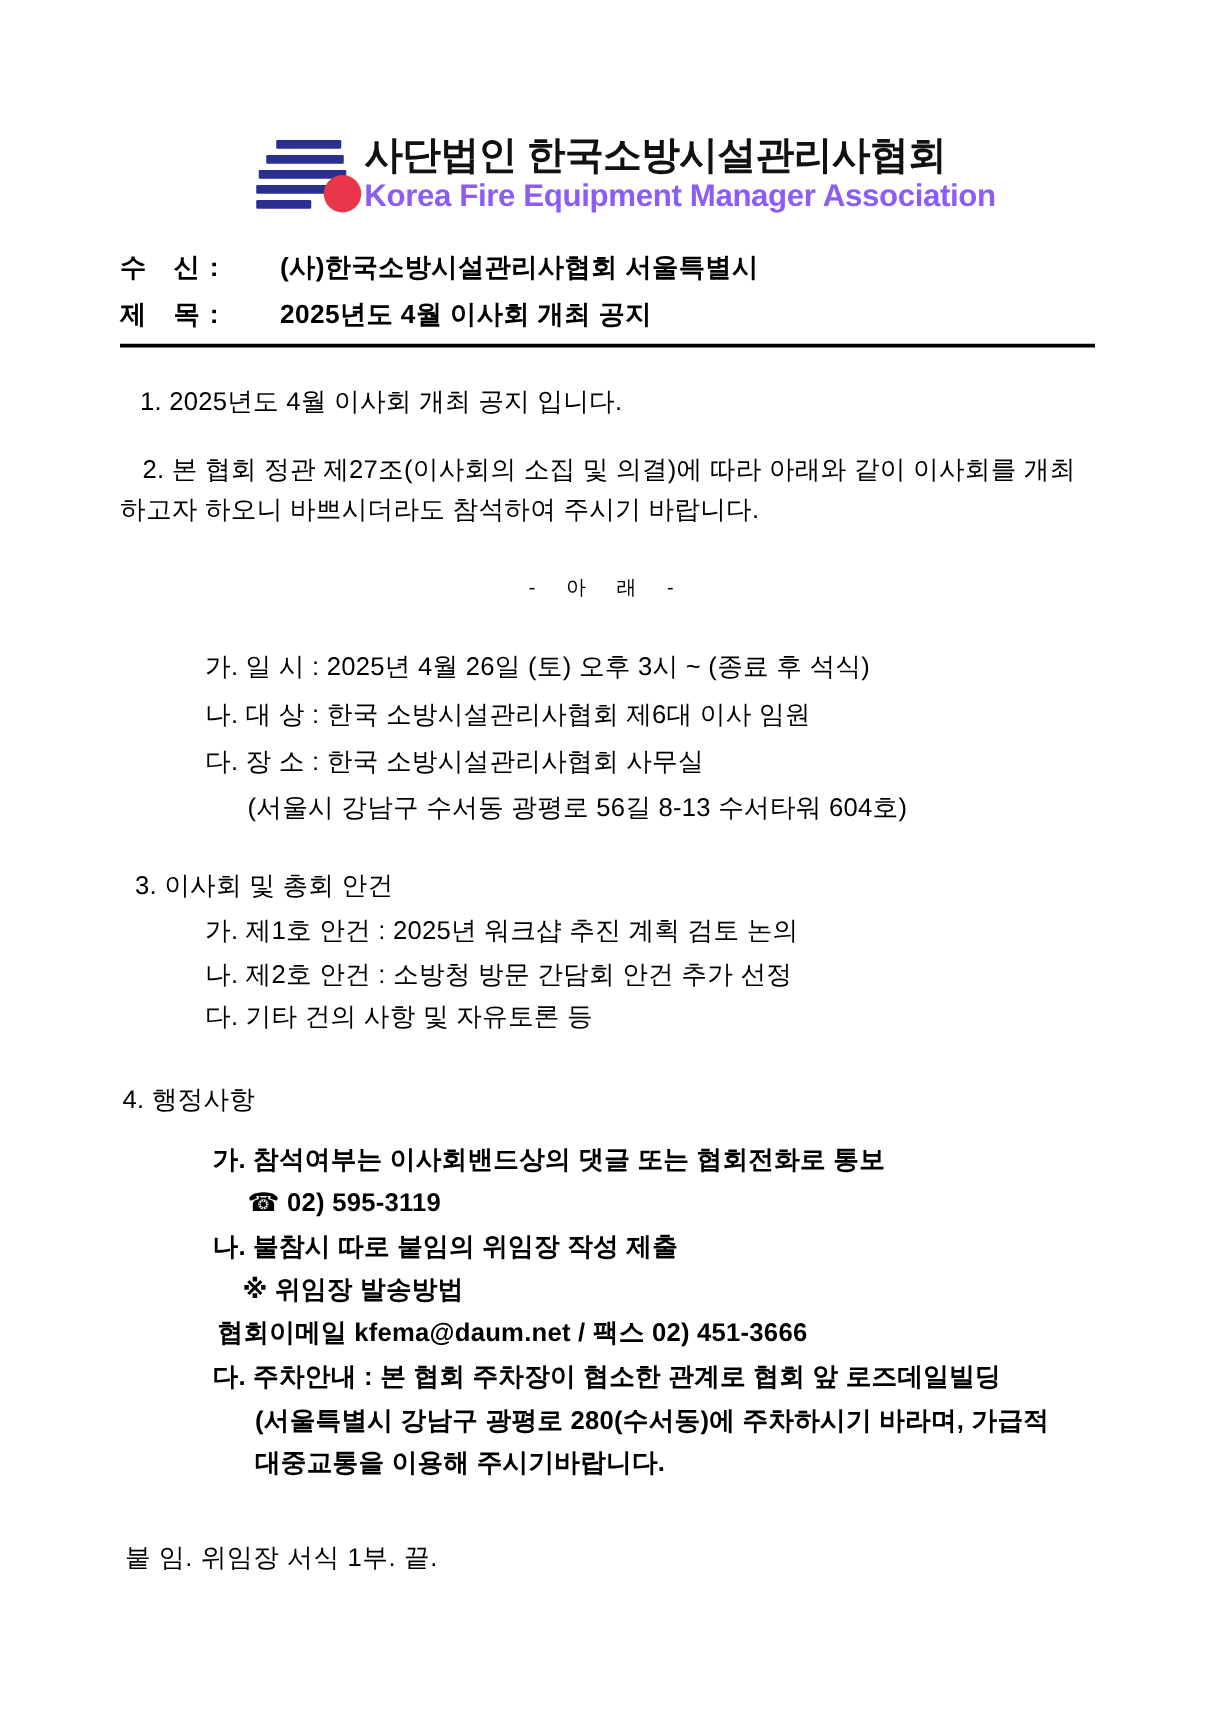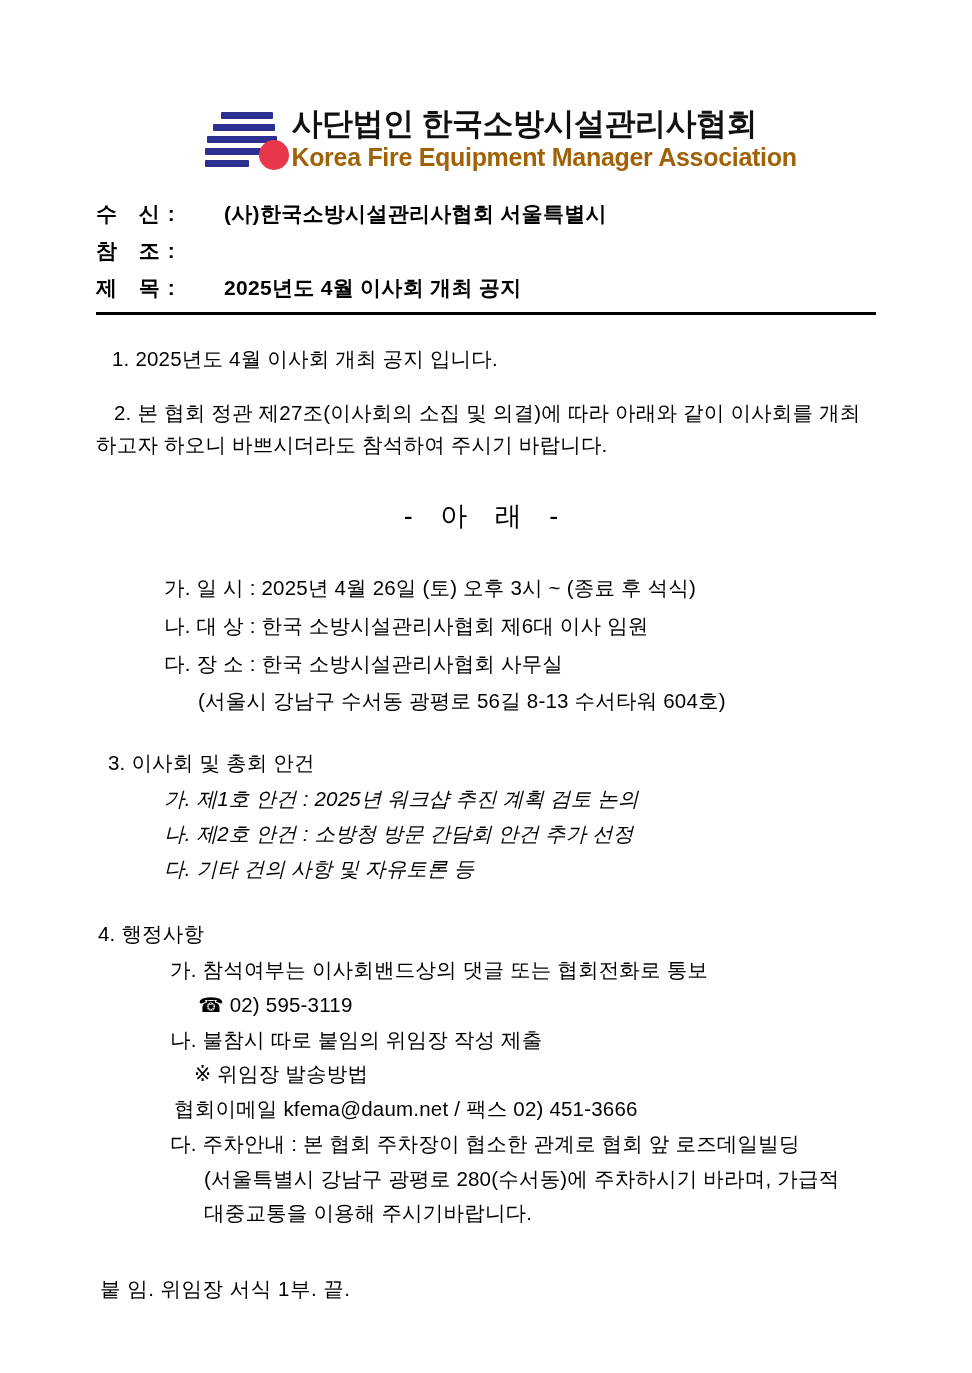--- a/index.html
+++ b/index.html
@@ -71,21 +71,21 @@
     font-size: 31px;
     font-weight: bold;
     letter-spacing: -0.5px;
     color: #111111;
     white-space: nowrap;
   }
   .logo-en {
     font-size: 25px;
     font-weight: bold;
     letter-spacing: -0.3px;
-    color: #a16207;
+    color: #8b5cf6;
     white-space: nowrap;
     margin-top: 3px;
   }
 
   
   .fields {
     margin: 30px 96px 0 96px;
     font-size: 21px;
   }
   .field-row {
@@ -128,21 +128,21 @@
     padding-left: 0px;
     text-align: justify;
     text-justify: inter-character;
   }
   .para-justify .first-line-indent { padding-left: 18px; }
 
   .center-dash {
     margin-top: 36px;
     text-align: center;
     letter-spacing: 10px;
-    font-size: 27px;
+    font-size: 16px;
   }
 
   .list-block {
     margin-top: 34px;
     padding-left: 68px;
   }
   .list-block .li {
     margin-bottom: 6px;
   }
   .sub-line {
@@ -152,25 +152,25 @@
   .section {
     margin-top: 30px;
   }
   .section > .sec-title {
     padding-left: 12px;
   }
   .section .items {
     padding-left: 68px;
     margin-top: 4px;
   }
-  .section .items .li { margin-bottom: 3px; font-style: italic; }
+  .section .items .li { margin-bottom: 3px; }
 
   .section2 { margin-top: 34px; }
   .section2 > .sec-title { padding-left: 2px; }
-  .section2 .items { padding-left: 74px; margin-top: 4px; }
+  .section2 .items { padding-left: 74px; margin-top: 16px; font-weight: bold; }
   .section2 .items .li { margin-bottom: 3px; }
   .phone-line { padding-left: 28px; }
   .note-line { padding-left: 24px; }
   .email-line { padding-left: 4px; }
   .park-cont { padding-left: 34px; }
 
   .closing {
     margin-top: 44px;
     padding-left: 4px;
     font-size: 20.5px;
@@ -196,24 +196,20 @@
     <div class="logo-text">
       <div class="logo-kr">사단법인 한국소방시설관리사협회</div>
       <div class="logo-en">Korea Fire Equipment Manager Association</div>
     </div>
   </div>
 
   <div class="fields">
     <div class="field-row">
       <div class="field-label">수  신:</div>
       <div class="field-value">(사)한국소방시설관리사협회 서울특별시</div>
-    </div>
-    <div class="field-row">
-      <div class="field-label">참  조:</div>
-      <div class="field-value"></div>
     </div>
     <div class="field-row">
       <div class="field-label">제  목:</div>
       <div class="field-value">2025년도 4월 이사회 개최 공지</div>
     </div>
   </div>
   <div class="rule"></div>
 
   <div class="body-content">
 

